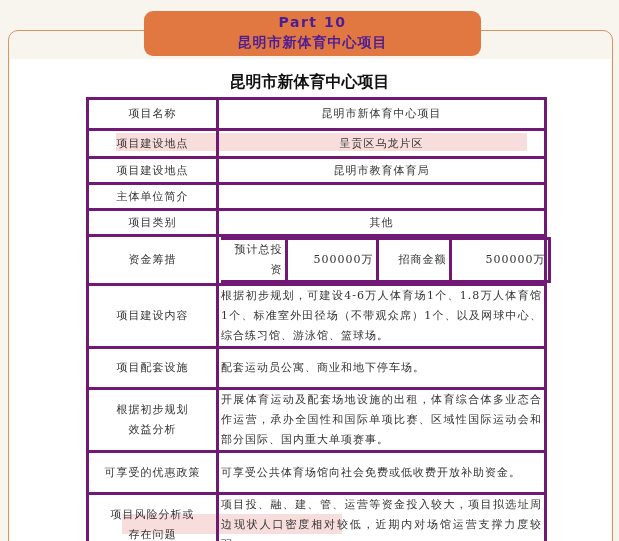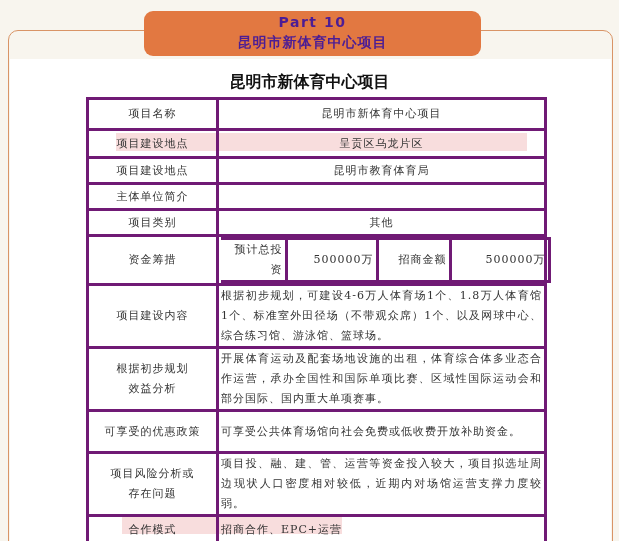--- a/index.html
+++ b/index.html
@@ -116,20 +116,24 @@
           <td>500000万</td>
         </tr>
       </tbody>
           </table>
     </td>
   </tr>
   <tr style="height:63px">
     <td class="label">项目建设内容</td>
     <td class="justify">根据初步规划，可建设4-6万人体育场1个、1.8万人体育馆1个、标准室外田径场（不带观众席）1个、以及网球中心、综合练习馆、游泳馆、篮球场。</td>
   </tr>
+  <tr style="height:41px">
+    <td class="label">项目配套设施</td>
+    <td class="val-left">配套运动员公寓、商业和地下停车场。</td>
+  </tr>
   <tr style="height:62px">
     <td class="label">
       <div>根据初步规划</div>
       <div>效益分析</div>
     </td>
     <td class="justify">开展体育运动及配套场地设施的出租，体育综合体多业态合作运营，承办全国性和国际单项比赛、区域性国际运动会和部分国际、国内重大单项赛事。</td>
   </tr>
   <tr style="height:42px">
     <td class="label">可享受的优惠政策</td>
     <td class="val-left">可享受公共体育场馆向社会免费或低收费开放补助资金。</td>

